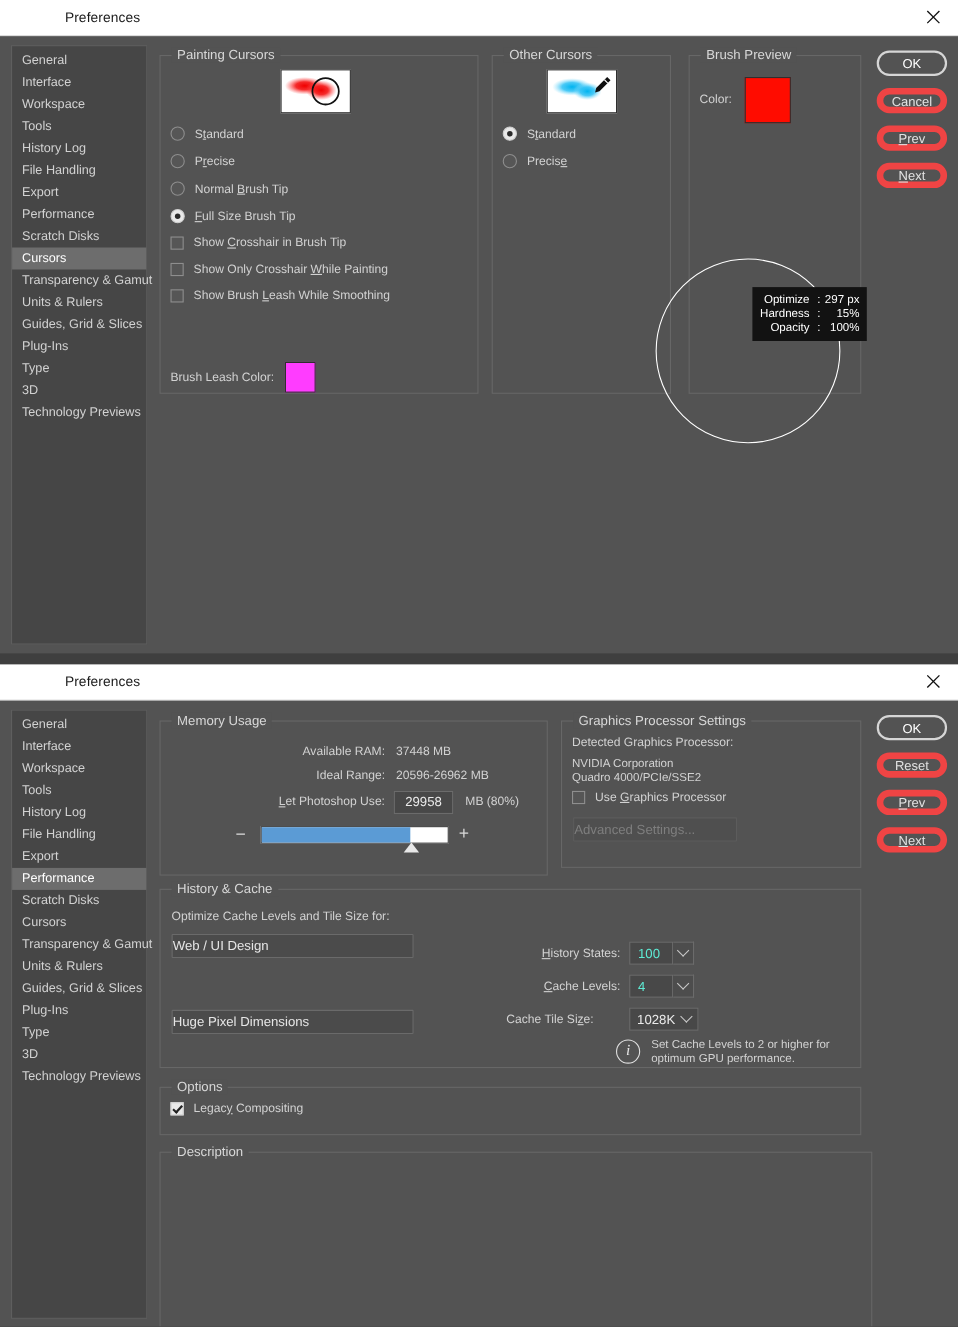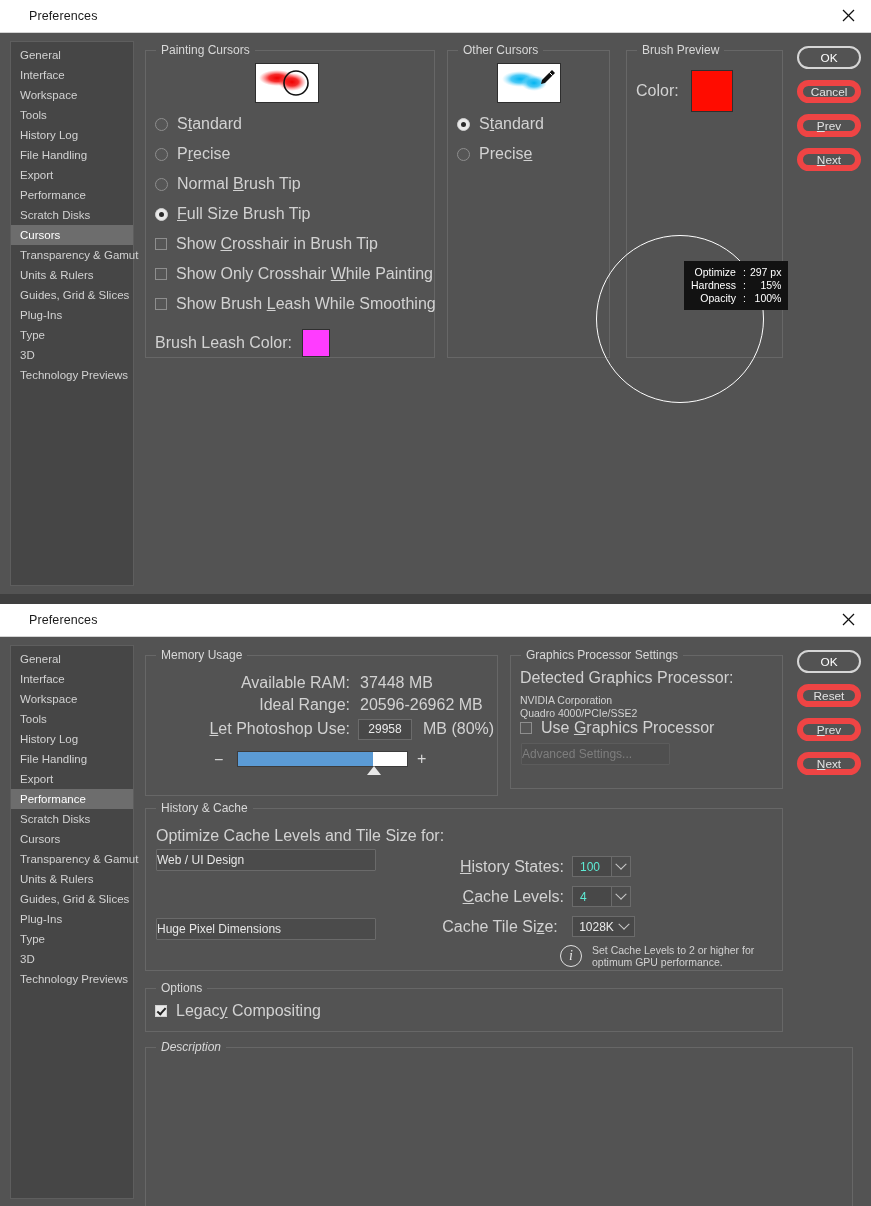--- a/index.html
+++ b/index.html
@@ -28,22 +28,23 @@
     height: 32px;
     background: #ffffff;
     border-bottom: 1px solid #d4d4d4;
     display: flex;
     align-items: center;
     position: relative;
   }
   .titlebar .title {
     font-size: 12.5px;
     color: #1b1b1b;
-    padding-left: 29px;
+    padding-left: 15px;
     letter-spacing: 0.1px;
+    margin-left: 44px;
   }
   .close-btn {
     position: absolute;
     right: 0; top: 0;
     width: 46px; height: 31px;
     display: flex; align-items: center; justify-content: center;
     cursor: default;
   }
   .close-btn svg { display:block; }
 
@@ -88,21 +89,21 @@
     position: absolute;
     top: -8px; left: 10px;
     background: #535353;
     padding: 0 5px;
     font-size: 12px;
     color: #d8d8d8;
     white-space: nowrap;
   }
 
   .lbl {
-    font-size: 16px;
+    font-size: 11px;
     color: #d2d2d2;
     white-space: nowrap;
   }
   .lbl.small { font-size: 10.5px; }
   u.mn { text-decoration: underline; }
 
   
   .ctrlrow {
     display: flex;
     align-items: center;
@@ -620,21 +621,21 @@
       </div>
 
       <div class="group" style="left:145px; top:351px; width:638px; height:44px;">
         <span class="legend">Options</span>
         <div class="ctrlrow" style="position:absolute; left:9px; top:13px; margin-bottom:0;">
           <span class="checkbox on"></span>
           <span class="lbl">Legac<u class="mn">y</u> Compositing</span>
         </div>
       </div>
 
-      <div class="group" style="left:145px; top:410px; width:708px; height:160px;font-style:italic;">
+      <div class="group" style="left:145px; top:410px; width:648px; height:160px;">
         <span class="legend">Description</span>
         <div class="lbl" style="position:absolute; left:10px; top:12px;"></div>
       </div>
 
       <div class="pillbtn primary" style="position:absolute; left:797px; top:13px; width:64px; height:23px;">
         <span>OK</span>
       </div>
       <div class="pillbtn" style="position:absolute; left:797px; top:47px; width:64px; height:23px;">
         <span>Reset</span>
       </div>

